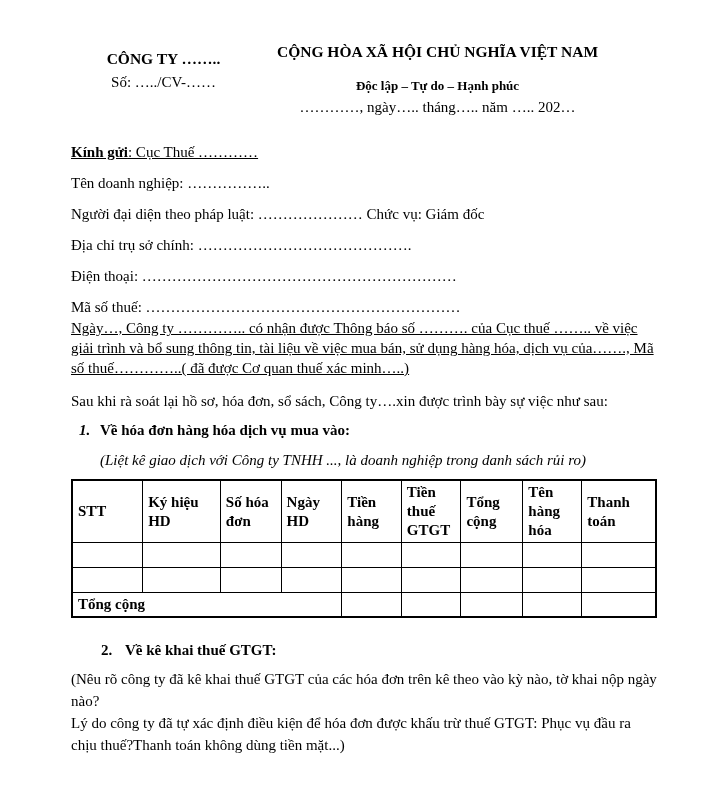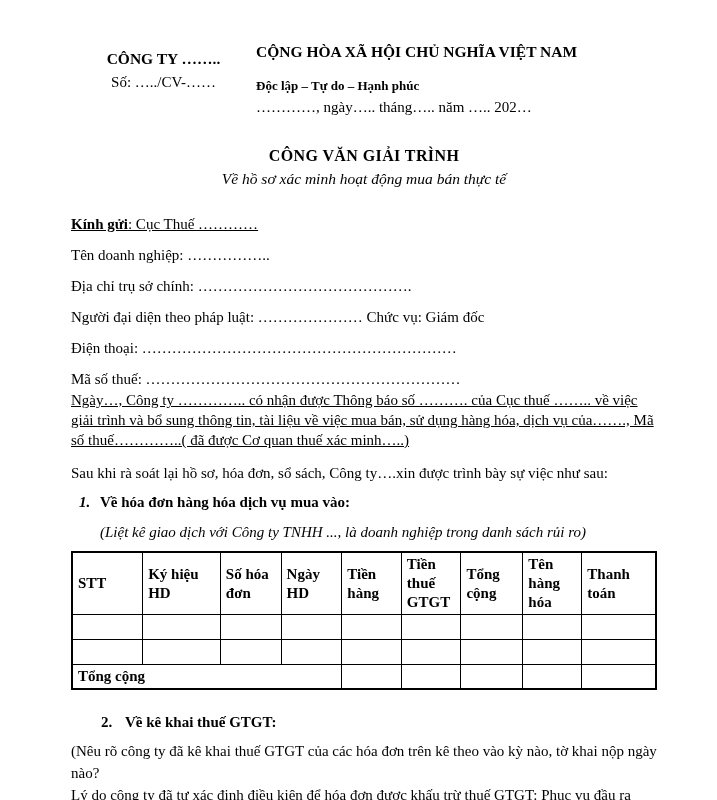--- a/index.html
+++ b/index.html
@@ -12,21 +12,21 @@
     color:#000000;
     font-family:"Liberation Serif","DejaVu Serif",serif;
     font-size:15px;
     overflow:hidden;
   }
   
   .doc-header { display:flex; align-items:flex-start; }
   .hdr-left { width:185px; text-align:center; padding-top:7px; }
   .company { font-weight:bold; font-size:15.5px; line-height:19px; }
   .doc-number { margin-top:5px; line-height:19px; }
-  .hdr-right { flex:1; padding-right:38px; }
+  .hdr-right { flex:1; text-align:center; padding-right:38px; }
   .national-title { font-weight:bold; font-size:15.5px; line-height:19px; }
   .motto { font-weight:bold; font-size:13px; line-height:20px; margin-top:15px; }
   .date-line { line-height:20px; margin-top:1px; }
   
   .title-block { text-align:center; margin-top:29px; }
   .doc-title { font-weight:bold; font-size:16px; letter-spacing:0.4px; line-height:20px; }
   .doc-subtitle { font-style:italic; font-size:15.5px; line-height:20px; margin-top:3px; }
   
   .recipient { margin-top:26px; line-height:19px;text-decoration:underline; }
   .recipient b { font-weight:bold; }
@@ -61,30 +61,26 @@
       <div class="company">CÔNG TY ……..</div>
       <div class="doc-number">Số: …../CV-……</div>
     </div>
     <div class="hdr-right">
       <div class="national-title">CỘNG HÒA XÃ HỘI CHỦ NGHĨA VIỆT NAM</div>
       <div class="motto">Độc lập – Tự do – Hạnh phúc</div>
       <div class="date-line">…………, ngày….. tháng….. năm ….. 202…</div>
     </div>
   </div>
 
-  <div class="title-block">
-    <div class="doc-title">CÔNG VĂN GIẢI TRÌNH</div>
-    <div class="doc-subtitle">Về hồ sơ xác minh hoạt động mua bán thực tế</div>
-  </div>
 
   <div class="recipient"><b>Kính gửi</b><span>: Cục Thuế …………</span></div>
 
   <div class="field">Tên doanh nghiệp: ……………..</div>
+  <div class="field">Người đại diện theo pháp luật: ………………… Chức vụ: Giám đốc</div>
   <div class="field">Địa chỉ trụ sở chính: …………………………………….</div>
-  <div class="field">Người đại diện theo pháp luật: ………………… Chức vụ: Giám đốc</div>
   <div class="field">Điện thoại: ………………………………………………………</div>
   <div class="field-tight">Mã số thuế: ………………………………………………………</div>
 
   <div class="para">Ngày…, Công ty ………….. có nhận được Thông báo số ………. của Cục thuế …….. về việc giải trình và bổ sung thông tin, tài liệu về việc mua bán, sử dụng hàng hóa, dịch vụ của……., Mã số thuế…………..( đã được Cơ quan thuế xác minh…..)</div>
   <div class="para-review">Sau khi rà soát lại hồ sơ, hóa đơn, sổ sách, Công ty….xin được trình bày sự việc như sau:</div>
 
   <div class="sec1-head">
     <span class="sec1-num">1.</span>
     <span>Về hóa đơn hàng hóa dịch vụ mua vào:</span>
   </div>

